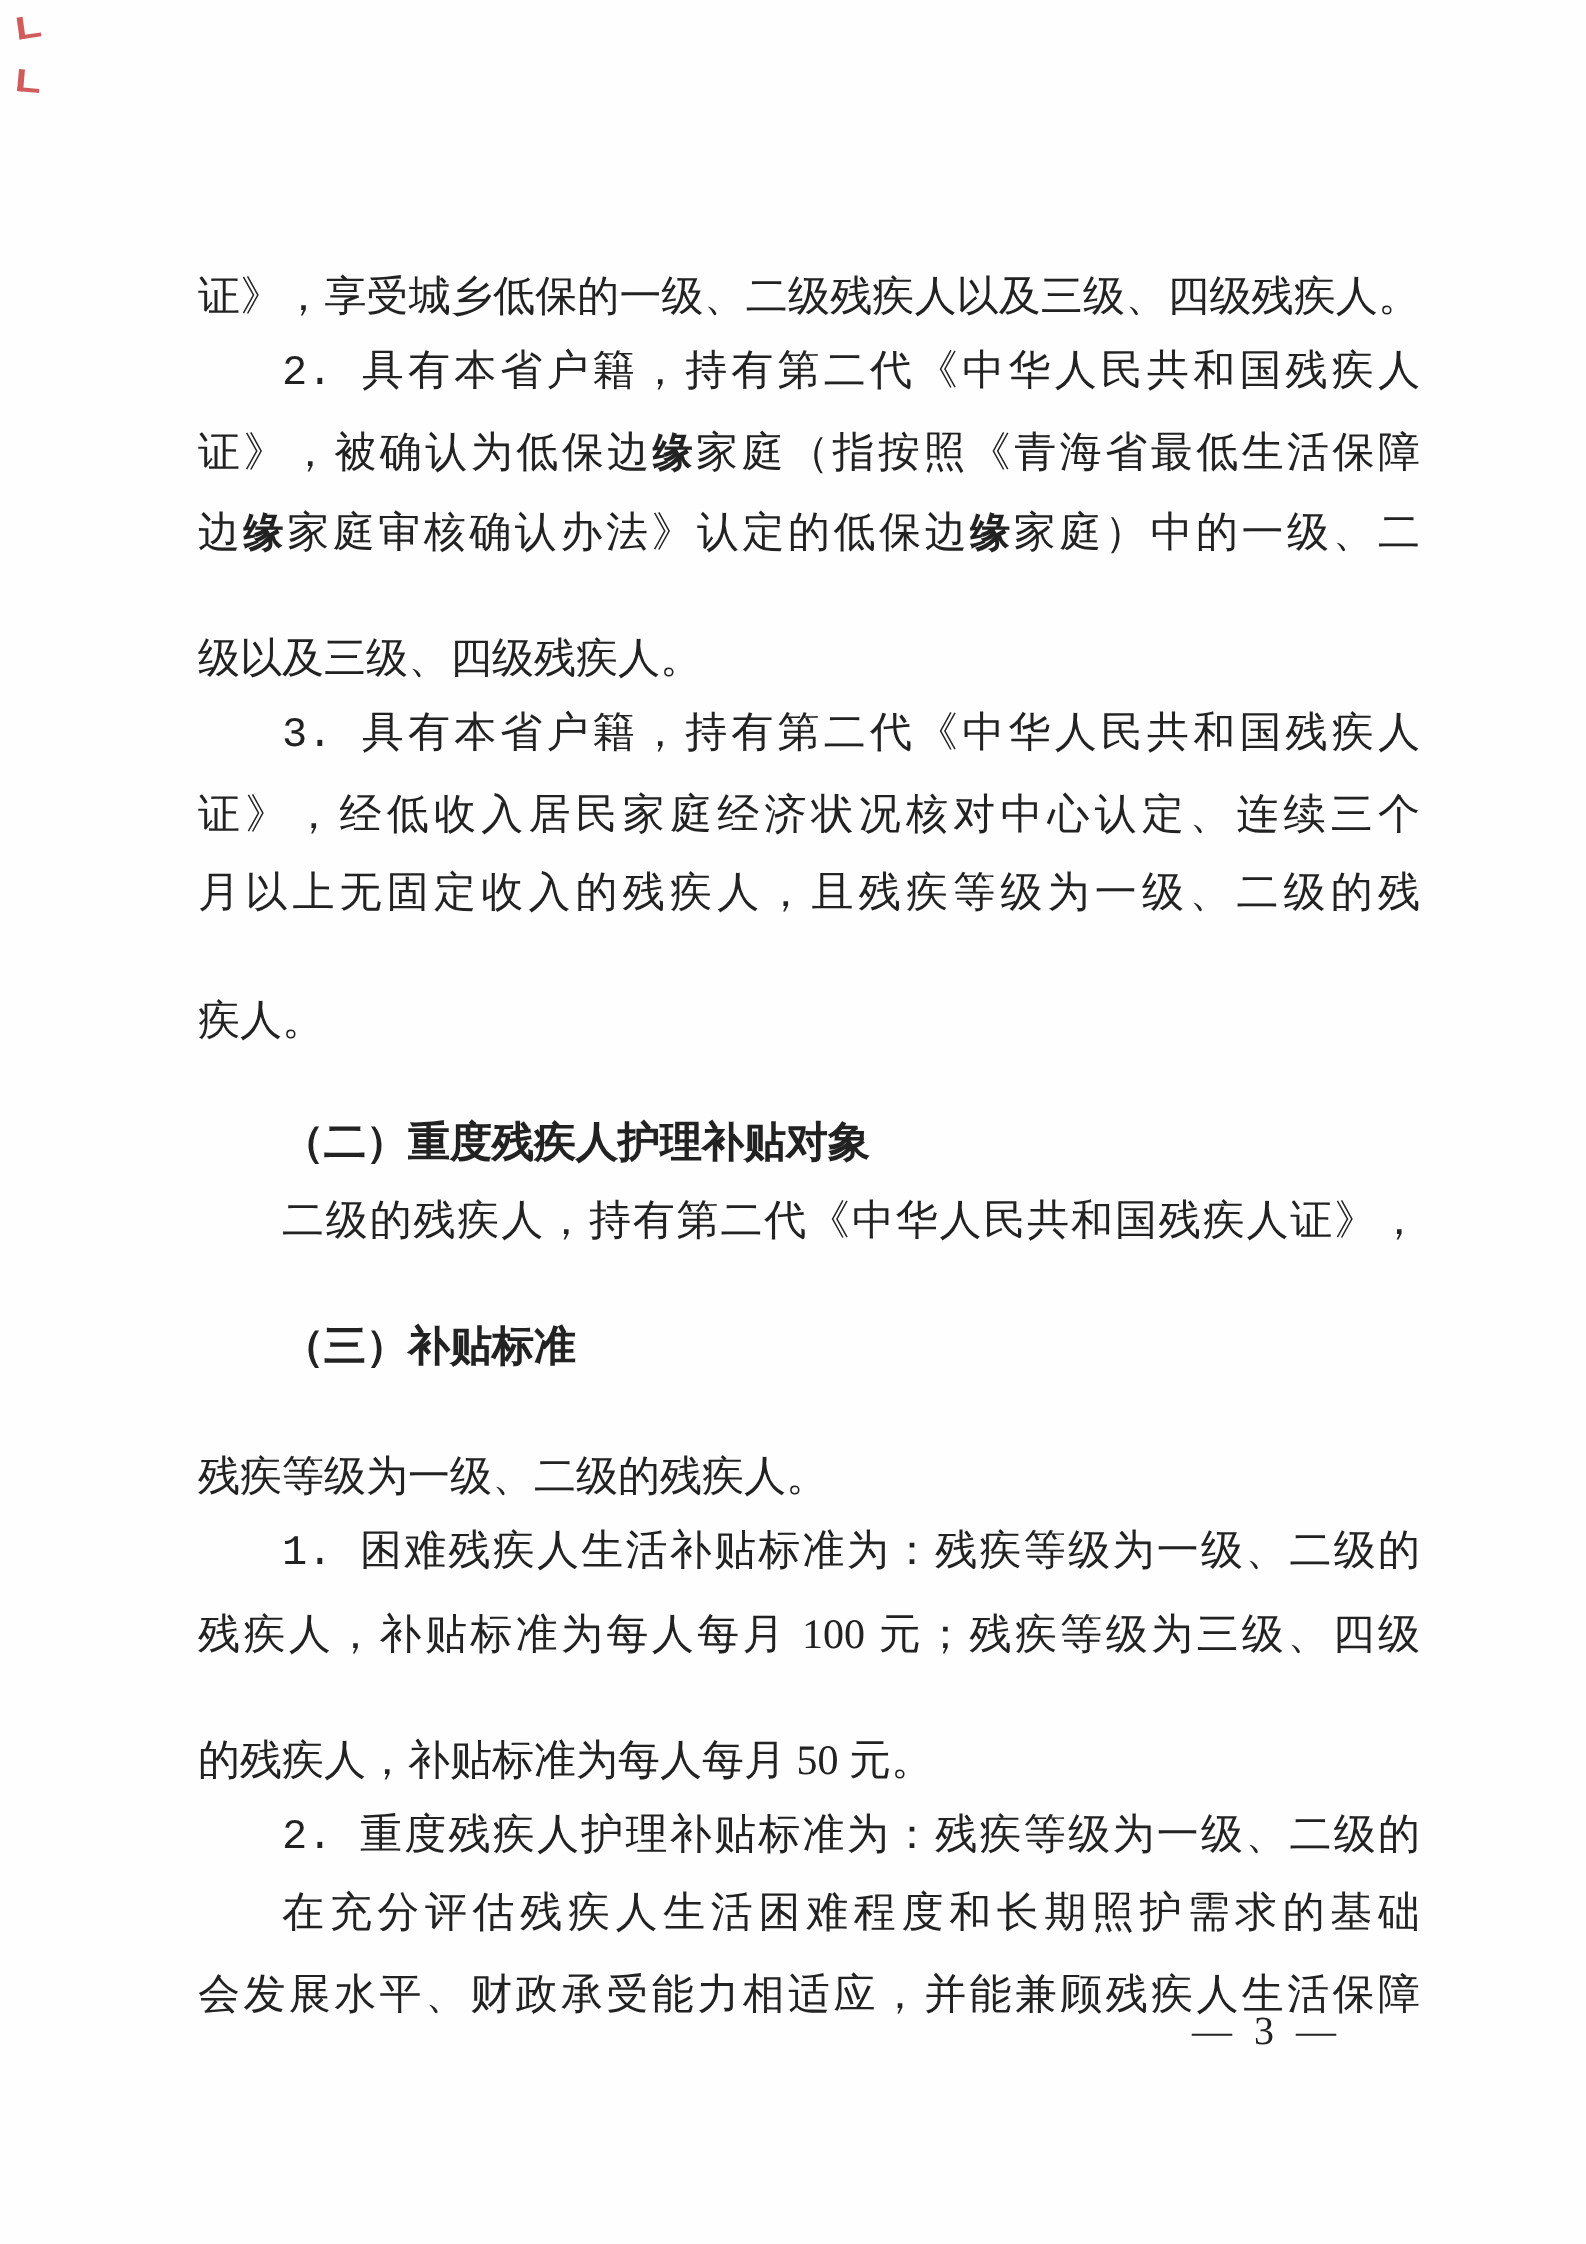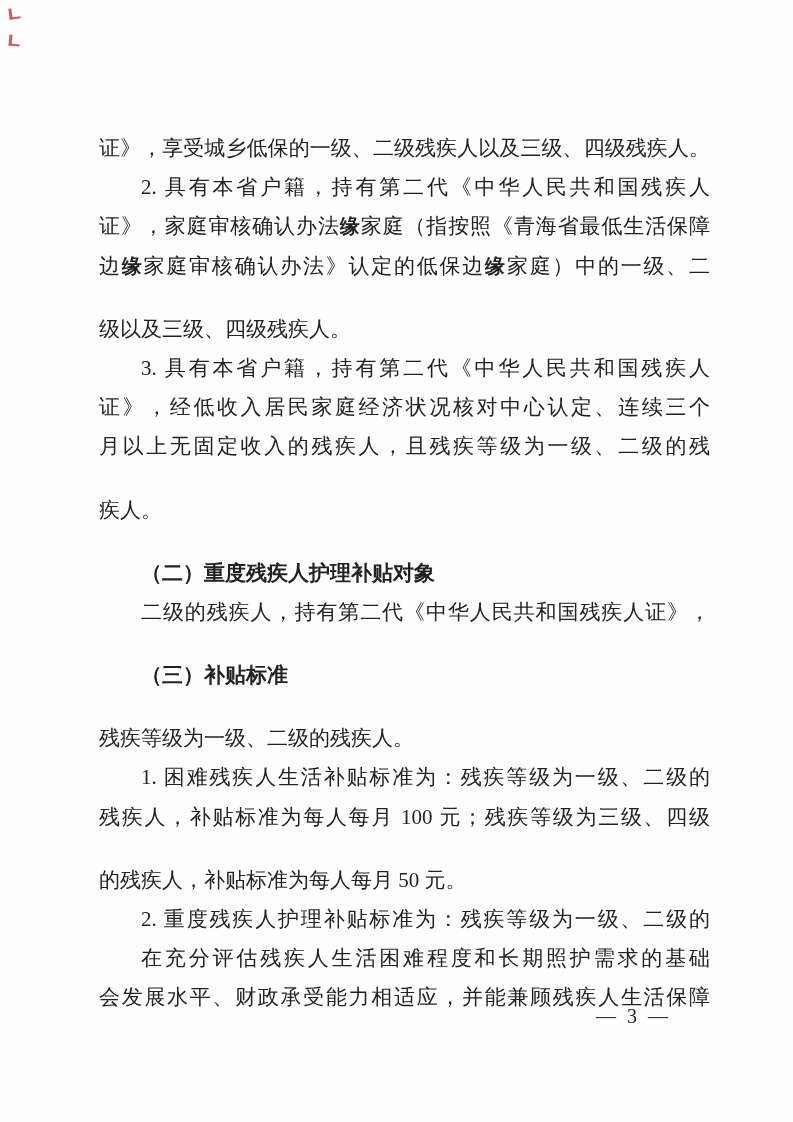--- a/index.html
+++ b/index.html
@@ -34,20 +34,21 @@
     text-align-last: justify;
   }
   .line.end,
   .line.heading {
     text-align: left;
     text-align-last: left;
     margin-top: 24px;
   }
   .line.indent {
     padding-left: 42px;
+    font-family: Liberation Mono, monospace;
   }
   .line.heading,
   .line .b {
     font-weight: bold;
   }
   .line .b {
     font-family: "Liberation Sans", "DejaVu Sans", sans-serif;
     font-size: 20px;
   }
   .page-number {
@@ -76,21 +77,21 @@
 <body>
 
 <div class="page">
 
   <div class="red-mark rm1"></div>
   <div class="red-mark rm2"></div>
 
   <div class="doc-text">
       <div class="line fill"><span>证》，享受城乡低保的一级、二级残疾人以及三级、四级残疾人。</span></div>
       <div class="line fill indent"><span>2. 具有本省户籍，持有第二代《中华人民共和国残疾人</span></div>
-      <div class="line fill"><span>证》，家庭审核确认办法</span><span class="b">缘</span><span>家庭（指按照《青海省最低生活保障</span></div>
+      <div class="line fill"><span>证》，被确认为低保边</span><span class="b">缘</span><span>家庭（指按照《青海省最低生活保障</span></div>
       <div class="line fill"><span>边</span><span class="b">缘</span><span>家庭审核确认办法》认定的低保边</span><span class="b">缘</span><span>家庭）中的一级、二</span></div>
       <div class="line end"><span>级以及三级、四级残疾人。</span></div>
       <div class="line fill indent"><span>3. 具有本省户籍，持有第二代《中华人民共和国残疾人</span></div>
       <div class="line fill"><span>证》，经低收入居民家庭经济状况核对中心认定、连续三个</span></div>
       <div class="line fill"><span>月以上无固定收入的残疾人，且残疾等级为一级、二级的残</span></div>
       <div class="line end"><span>疾人。</span></div>
       <div class="line heading indent"><span>（二）重度残疾人护理补贴对象</span></div>
       <div class="line fill indent"><span>二级的残疾人，持有第二代《中华人民共和国残疾人证》，</span></div>
       <div class="line heading indent"><span>（三）补贴标准</span></div>
       <div class="line end"><span>残疾等级为一级、二级的残疾人。</span></div>

